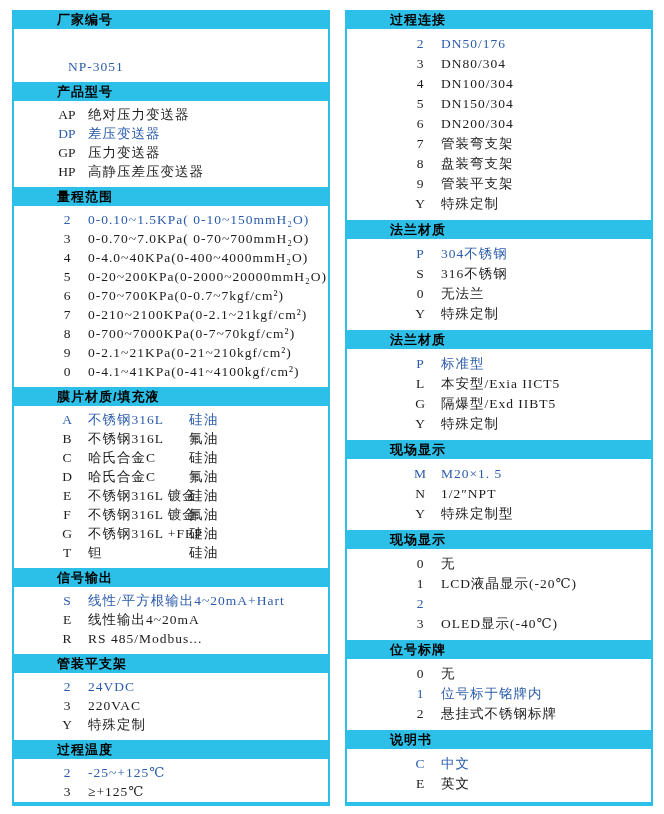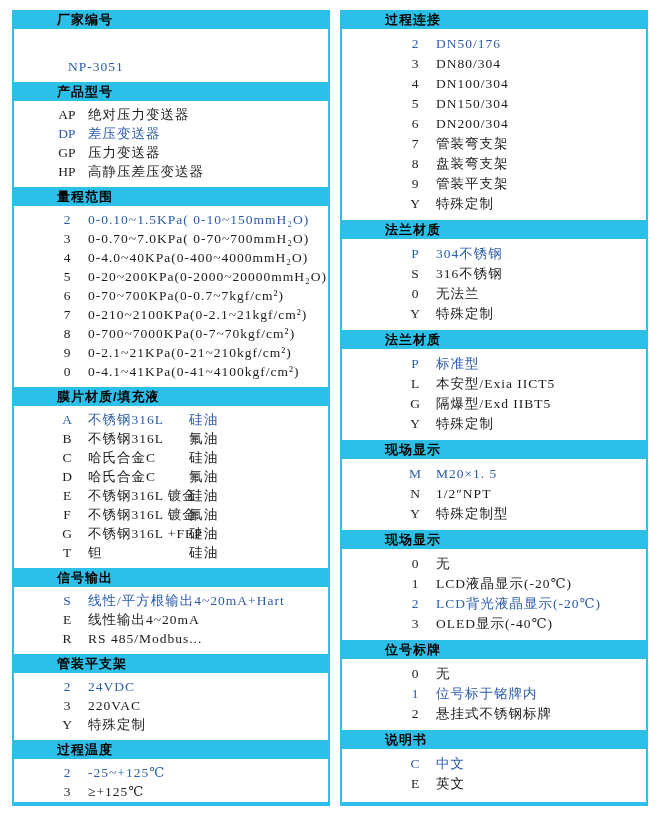--- a/index.html
+++ b/index.html
@@ -10,20 +10,21 @@
   html,body{margin:0;padding:0;background:#ffffff;}
   body{
     width:664px;height:814px;overflow:hidden;
     font-family:"Liberation Serif","DejaVu Serif",serif;
     color:var(--text);
   }
   .page{
     display:flex;gap:10px;
     padding:10px 11px 0 12px;
     box-sizing:border-box;
+    justify-content:space-between;
   }
   .col{
     box-sizing:border-box;
     height:796px;
     border:2px solid var(--accent);
     border-top:0;
     border-bottom-width:4px;
     overflow:hidden;
     display:flex;flex-direction:column;
     background:#ffffff;
@@ -344,21 +345,20 @@
           <div class="row">
             <span class="code">0</span>
             <span class="desc">无</span>
           </div>
           <div class="row">
             <span class="code">1</span>
             <span class="desc">LCD液晶显示(-20℃)</span>
           </div>
           <div class="row selected">
             <span class="code">2</span>
-            <span class="desc">LCD背光液晶显示(-20℃)</span>
           </div>
           <div class="row">
             <span class="code">3</span>
             <span class="desc">OLED显示(-40℃)</span>
           </div>
         </div>
       </div>
       <div class="section">
         <div class="section-header">位号标牌</div>
         <div class="section-body">

